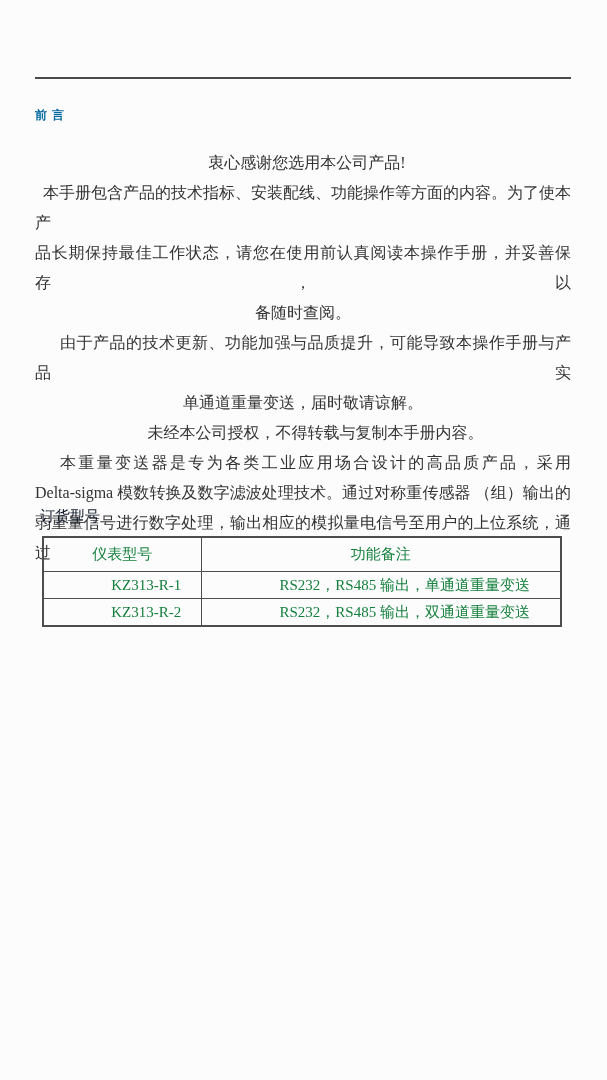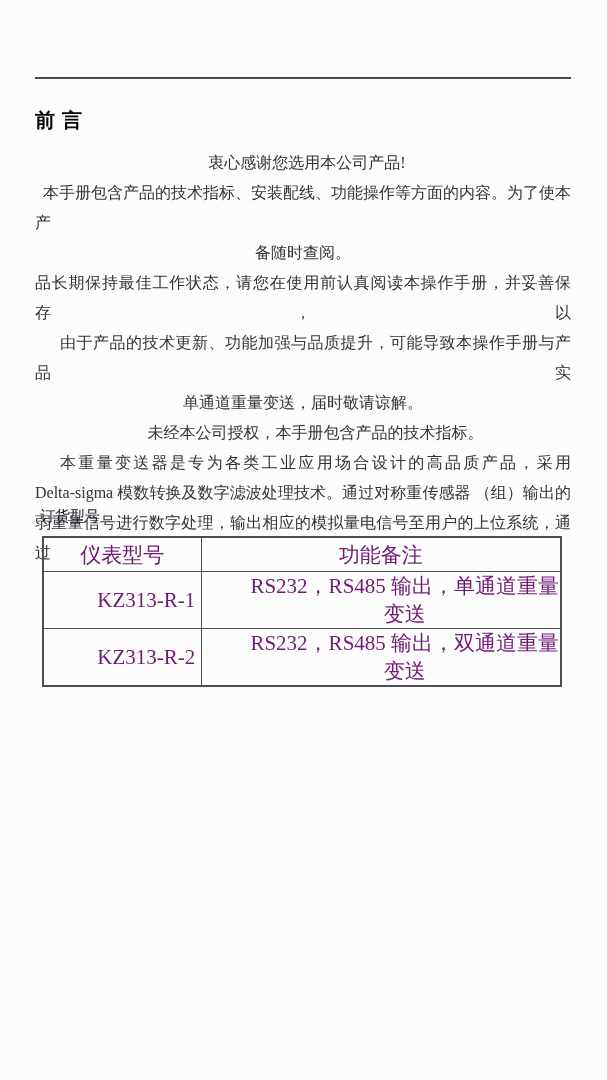--- a/index.html
+++ b/index.html
@@ -24,24 +24,24 @@
     width: 536px;
     height: 2px;
     background: #4a4a4a;
     border: none;
   }
   .heading {
     position: absolute;
     left: 35px;
     top: 107px;
     margin: 0;
-    font-size: 20px;
+    font-size: 12px;
     font-weight: bold;
     letter-spacing: 1px;
-    color: #000000;
+    color: #0369a1;
   }
   .body-block {
     position: absolute;
     left: 35px;
     top: 148px;
     width: 536px;
     font-size: 16px;
     line-height: 30px;
   }
   .line {
@@ -60,22 +60,22 @@
     font-size: 15px;
     color: #0f172a;
   }
   .model-table {
     position: absolute;
     left: 42px;
     top: 536px;
     width: 518px;
     border-collapse: collapse;
     table-layout: fixed;
-    font-size: 21px;
-    color: #701a75;
+    font-size: 15px;
+    color: #15803d;
   }
   .model-table th,
   .model-table td {
     border: 1px solid #4d4d4d;
     text-align: center;
     vertical-align: middle;
     padding: 0;
     font-weight: normal;
   }
   .model-table thead th {
@@ -94,25 +94,25 @@
 </head>
 <body>
 
 <div class="page" style="background: rgb(252, 252, 252); color: rgb(51, 51, 51);">
   <hr class="top-rule" style="background: rgb(74, 74, 74);">
   <h1 class="heading">前 言</h1>
 
   <div class="body-block" id="paragraphs">
       <div class="line" style="text-indent: 8px;">衷心感谢您选用本公司产品!</div>
       <div class="line fill" style="text-indent: 8px;">本手册包含产品的技术指标、安装配线、功能操作等方面的内容。为了使本产</div>
+      <div class="line fill">品长期保持最佳工作状态，请您在使用前认真阅读本操作手册，并妥善保存，以</div>
       <div class="line">备随时查阅。</div>
-      <div class="line fill">品长期保持最佳工作状态，请您在使用前认真阅读本操作手册，并妥善保存，以</div>
       <div class="line fill" style="text-indent: 25px;">由于产品的技术更新、功能加强与品质提升，可能导致本操作手册与产品实</div>
       <div class="line">单通道重量变送，届时敬请谅解。</div>
-      <div class="line" style="text-indent: 25px;">未经本公司授权，本手册包含产品的技术指标。</div>
+      <div class="line" style="text-indent: 25px;">未经本公司授权，不得转载与复制本手册内容。</div>
       <div class="line fill" style="text-indent: 25px;">本重量变送器是专为各类工业应用场合设计的高品质产品，采用</div>
       <div class="line fill">Delta-sigma 模数转换及数字滤波处理技术。通过对称重传感器 （组）输出的</div>
       <div class="line fill">弱重量信号进行数字处理，输出相应的模拟量电信号至用户的上位系统，通过</div>
     </div>
 
   <div class="order-label">订货型号</div>
 
   <table class="model-table">
     <colgroup>
       <col class="c1">

